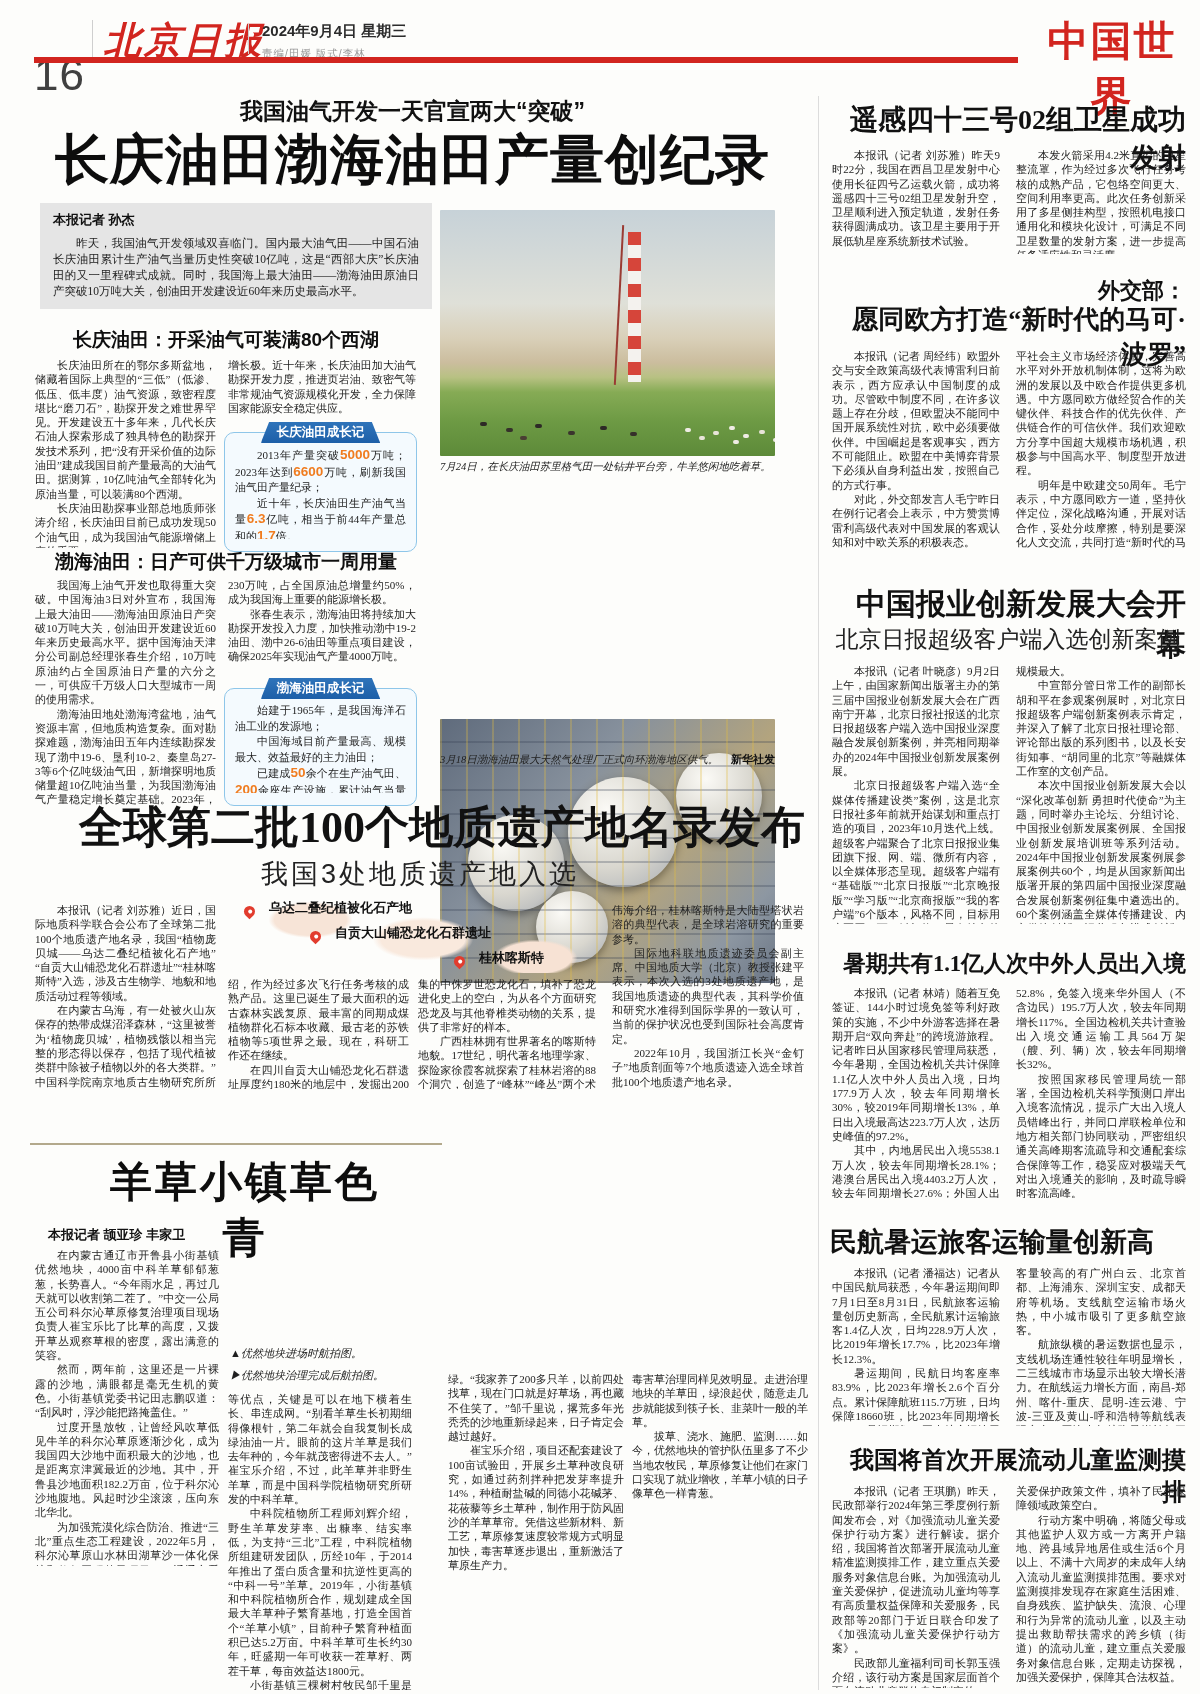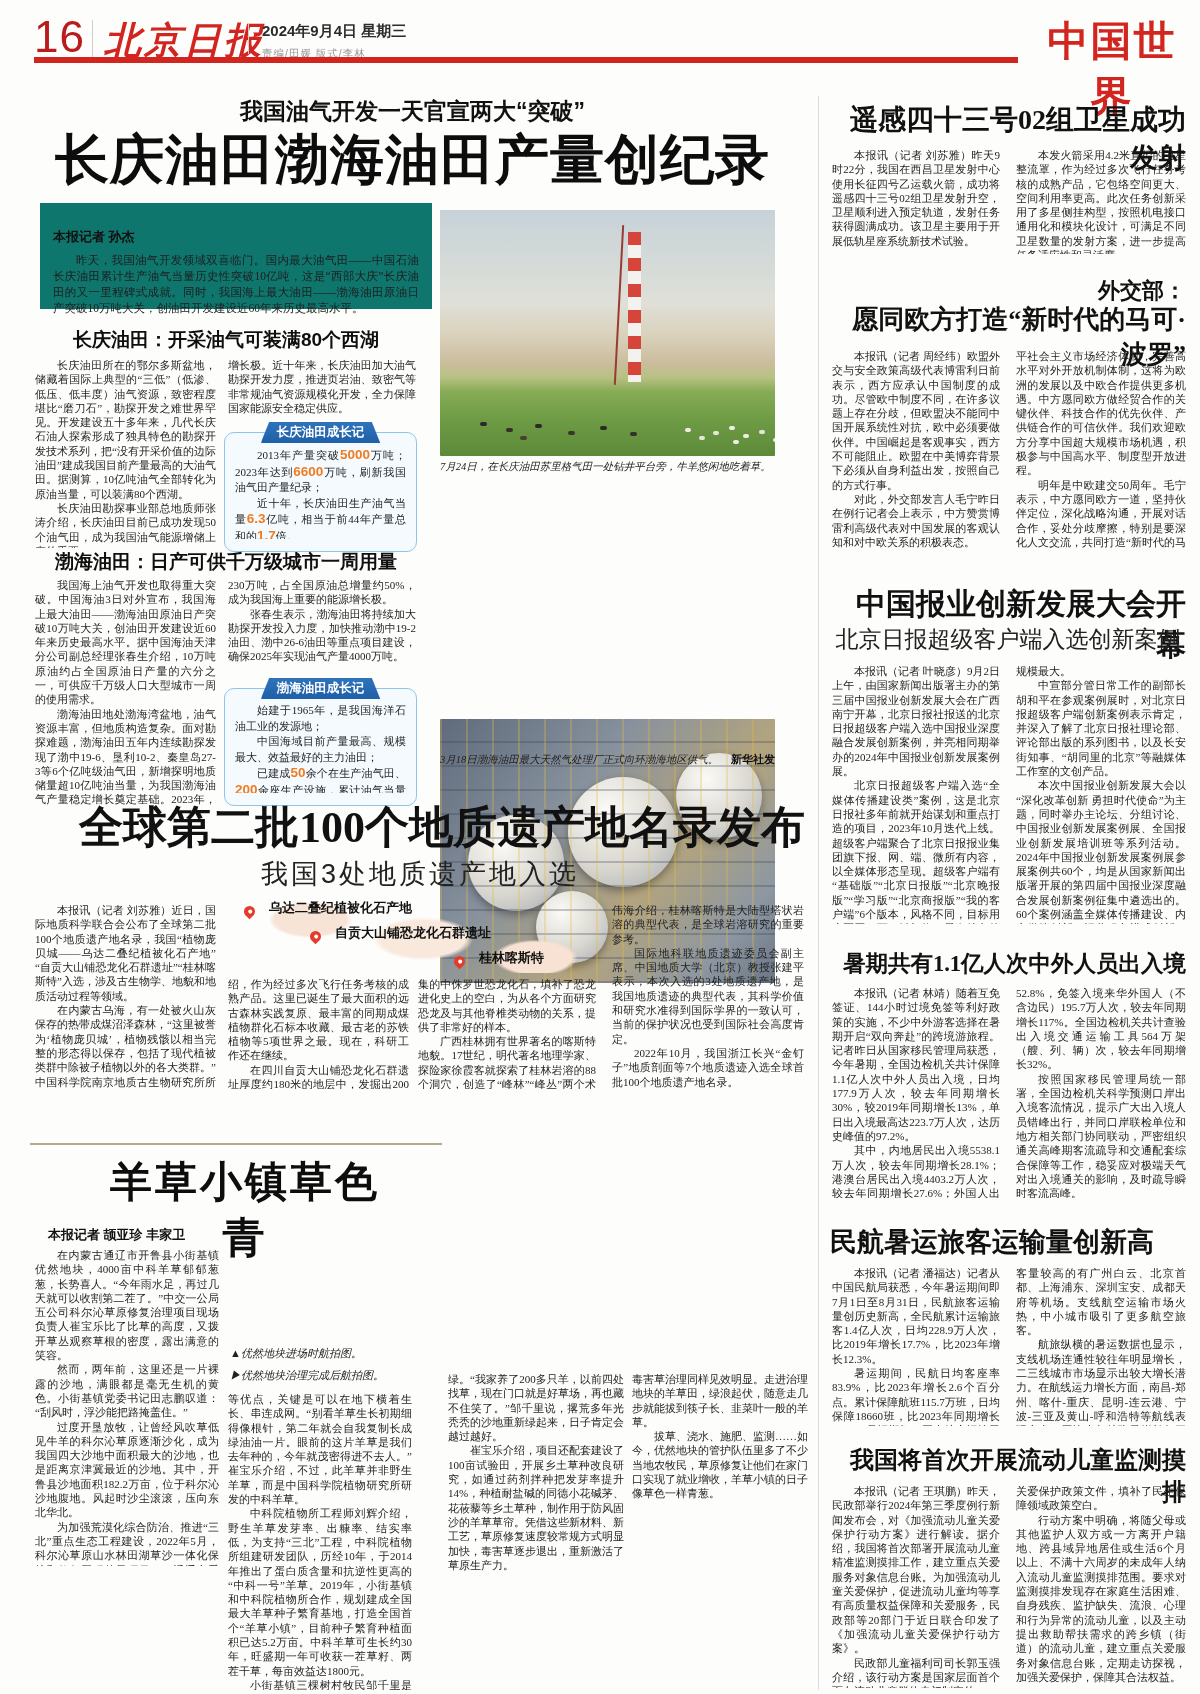--- a/index.html
+++ b/index.html
@@ -1,38 +1,38 @@
 <!DOCTYPE html>
 <html lang="zh"><head>
 <meta charset="utf-8">
 <style>
   html,body{margin:0;padding:0;background:#e8e8e8;}
   .page{position:relative;width:1200px;height:1694px;background:#fdfdfb;margin:0 auto;overflow:hidden;
         font-family:"Liberation Serif","DejaVu Serif",serif;color:#1c1c1c;}
   .abs{position:absolute;}
   
-  .pagenum{font:300 44px "Liberation Sans","DejaVu Sans",sans-serif;color:#b91c1c;letter-spacing:1px;}
+  .pagenum{font:300 44px "Liberation Sans","DejaVu Sans",sans-serif;color:#404040;letter-spacing:1px;margin-top:38px;}
   .vdiv{width:1px;background:#cfcfcf;}
   .masthead{font:bold italic 37px "Liberation Serif",serif;color:#d2251f;letter-spacing:3px;}
   .hdate{font:bold 15px "Liberation Sans","DejaVu Sans",sans-serif;color:#2b2b2b;}
   .heditors{font:10.5px "Liberation Sans",sans-serif;color:#979797;margin-top:6px;letter-spacing:1px;}
   .redrule{background:#d2251f;}
   .sectiontitle{font:bold 41px "Liberation Sans","DejaVu Sans",sans-serif;color:#d2251f;letter-spacing:2px;}
   
   .kicker{font:bold 23px "Liberation Sans","DejaVu Sans",sans-serif;text-align:center;color:#111;}
   .mainhead{font:900 54px "Liberation Sans","DejaVu Sans",sans-serif;text-align:center;white-space:nowrap;color:#0d0d0d;letter-spacing:1px;}
   .serifhead{font-family:"Liberation Serif","DejaVu Serif",serif;font-weight:bold;text-align:right;color:#111;}
   .subhead{font-family:"Liberation Sans","DejaVu Sans",sans-serif;font-weight:400;text-align:center;color:#222;}
   .sechead{font:bold 19px "Liberation Sans","DejaVu Sans",sans-serif;text-align:center;color:#0f0f0f;}
   
   .bodytext{font:11px/14.3px "Liberation Serif","DejaVu Serif",serif;color:#1d1d1d;text-align:justify;overflow:hidden;}
   .bodytext p{margin:0;text-indent:2em;}
   .bodytext p.cont{text-indent:0;}
   .byline{font:bold 13px "Liberation Sans","DejaVu Sans",sans-serif;color:#111;}
-  .leadbox{background:#0f766e;padding:25px 13px;box-sizing:border-box;}
+  .leadbox{background:#e5e5e5;padding:8px 13px;box-sizing:border-box;}
   .leadbox .bodytext{font-size:11.5px;line-height:16px;margin-top:6px;}
   
   .growbox{border:1.5px solid #8ec6e9;border-radius:10px;background:#f4fafe;box-sizing:border-box;padding:14px 10px 8px;}
   .pill{position:absolute;top:-11px;left:50%;transform:translateX(-50%);background:linear-gradient(#2f74ba,#1d5fa8);
         color:#fff;font:bold 12.5px/21px "Liberation Sans",sans-serif;height:21px;padding:0 16px;
         clip-path:polygon(7% 0,93% 0,100% 100%,0 100%);white-space:nowrap;}
   .growbox .bodytext{font-size:11px;line-height:15.5px;}
   .growbox .num{color:#f07c1f;font-weight:bold;font-size:13.5px;font-family:"Liberation Sans",sans-serif;}
   .boxitem{margin:0;text-indent:2em;text-align:justify;}
   

